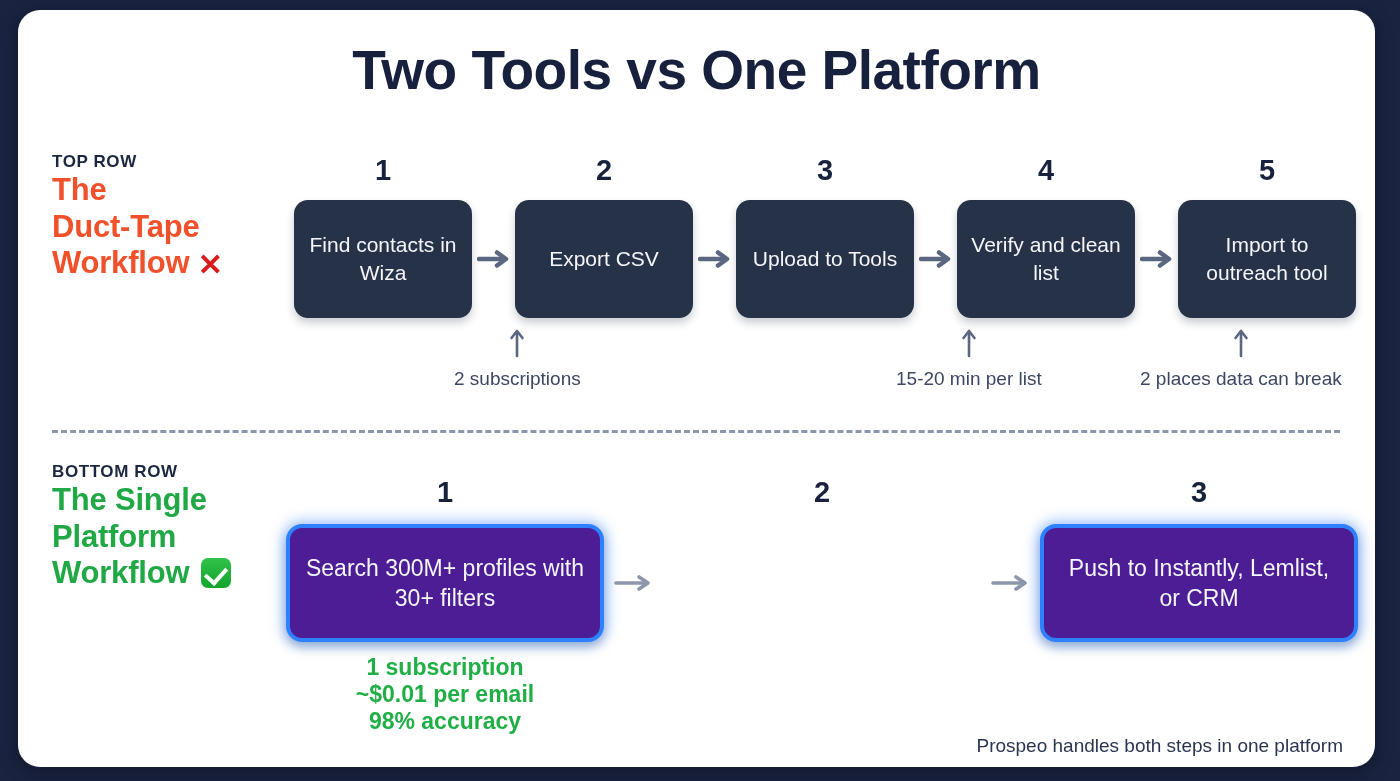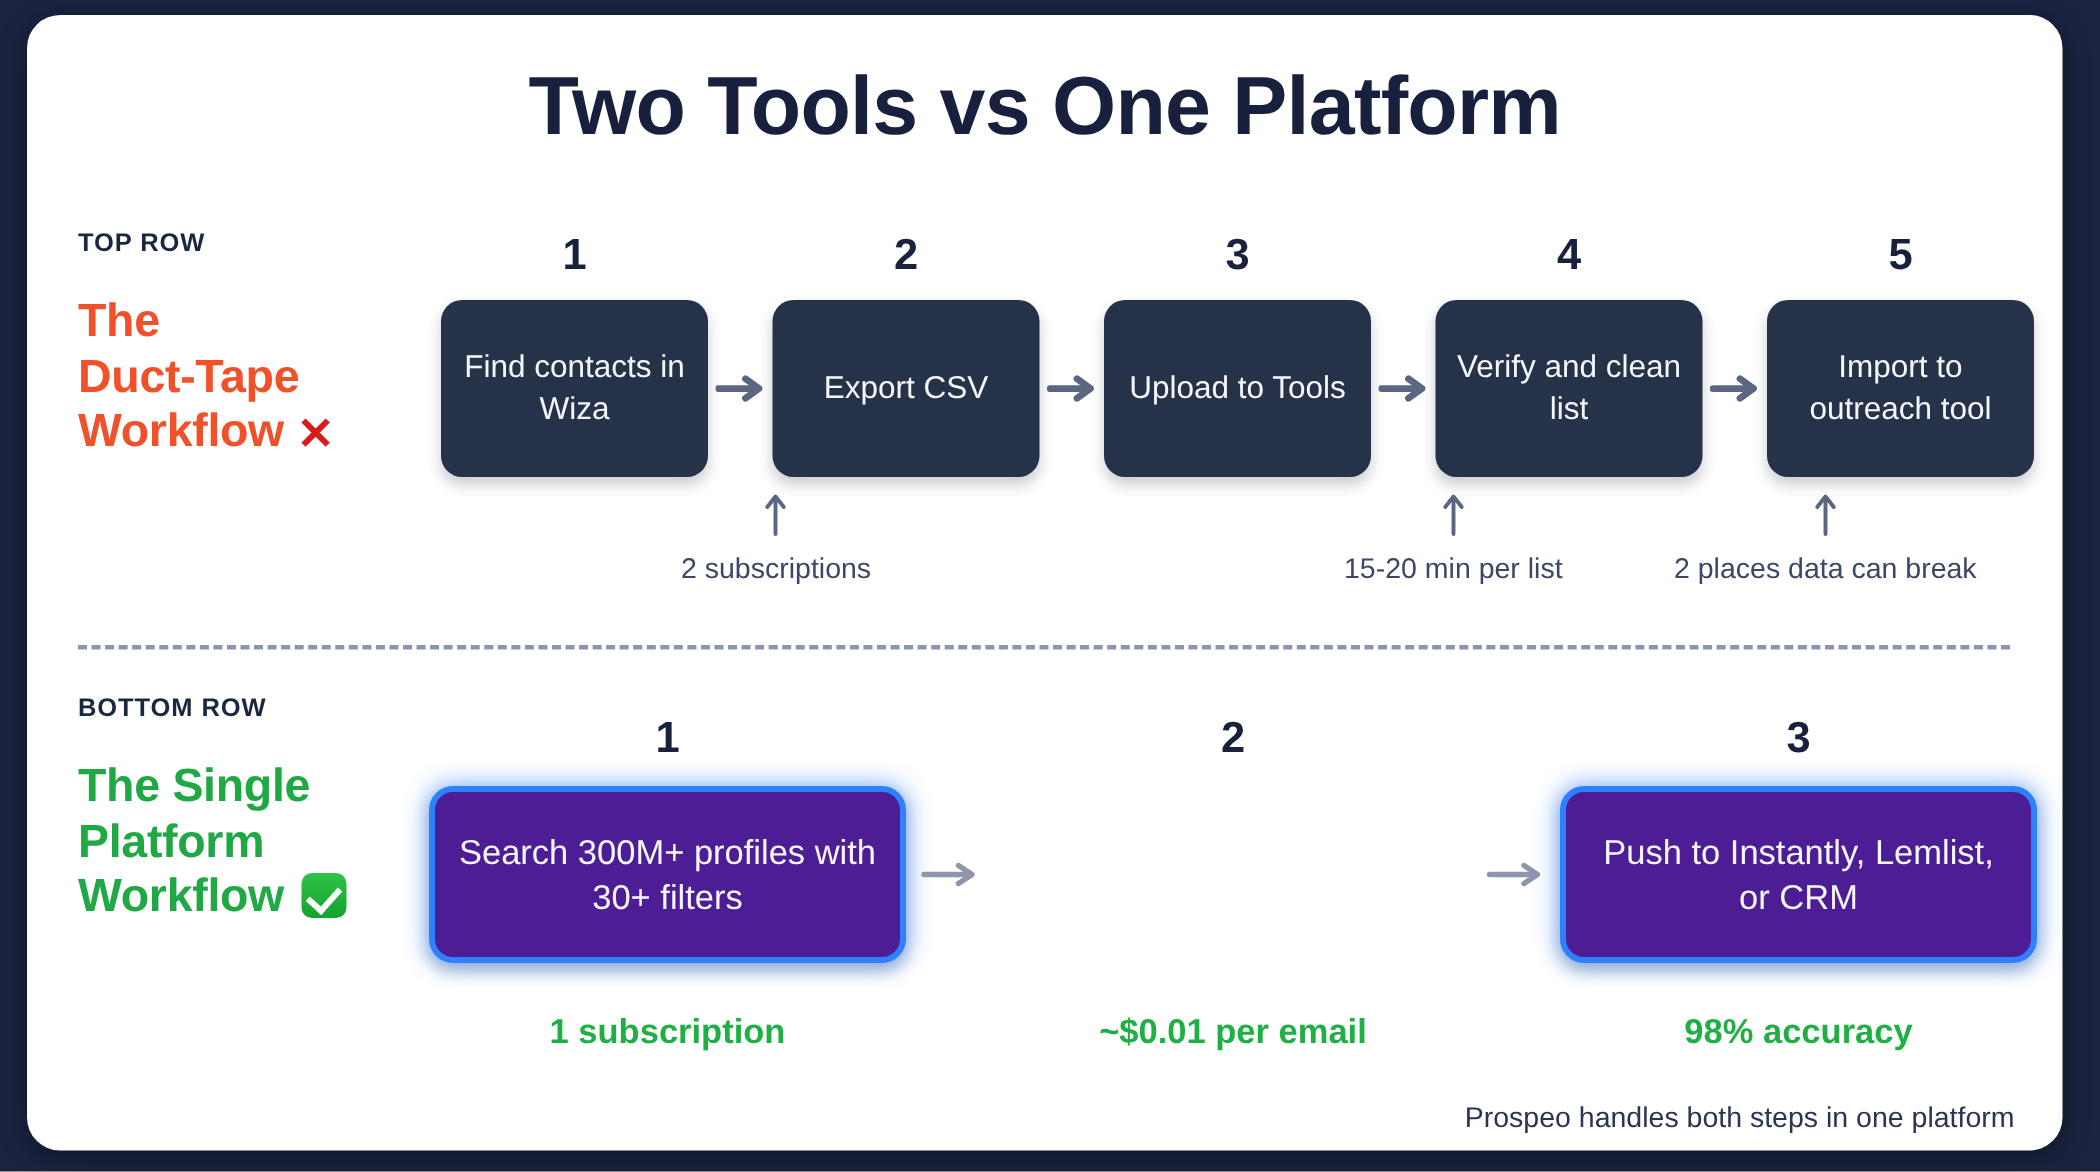--- a/index.html
+++ b/index.html
@@ -60,21 +60,20 @@
 
   .rail-kicker {
     font-size: 17px;
     font-weight: 700;
     letter-spacing: 0.6px;
     color: #1b2640;
     text-transform: uppercase;
   }
 
   .rail-headline {
-    margin-top: 24px;
     font-size: 31px;
     font-weight: 700;
     line-height: 1.18;
     letter-spacing: -0.2px;
   }
   .rail-headline.orange { color: #f0512a; }
   .rail-headline.green  { color: #20a845; }
   .emoji-x {
     display: inline-block;
     color: #d91b1b;
@@ -196,39 +195,40 @@
     margin-left: 38px;
   }
   .annot .up-arrow { margin-bottom: 6px; }
   .annot-label {
     font-size: 19px;
     color: #3c4763;
     white-space: nowrap;
   }
   .annot-a { left: 398px; top: 0; }
   .annot-b { left: 840px; top: 0; }
-  .annot-c { left: 1060px; top: 0; justify-content: space-between; }
+  .annot-c { left: 1084px; top: 0; justify-content: space-between; }
 
   
   .divider {
     position: absolute;
     left: 34px;
     top: 420px;
     width: 1288px;
     height: 0;
     border-top: 3px dashed #8b95ad;
   }
 
   
   .captions {
     position: absolute;
     left: 268px;
-    top: 664px;
+    top: 644px;
     width: 1072px;
     display: flex;
+    flex-direction: column;
   }
   .caption {
     width: 318px;
     text-align: center;
     font-size: 23px;
     font-weight: 700;
     color: #1faf45;
   }
   .caption-gap { flex: 1 1 auto; }
 

